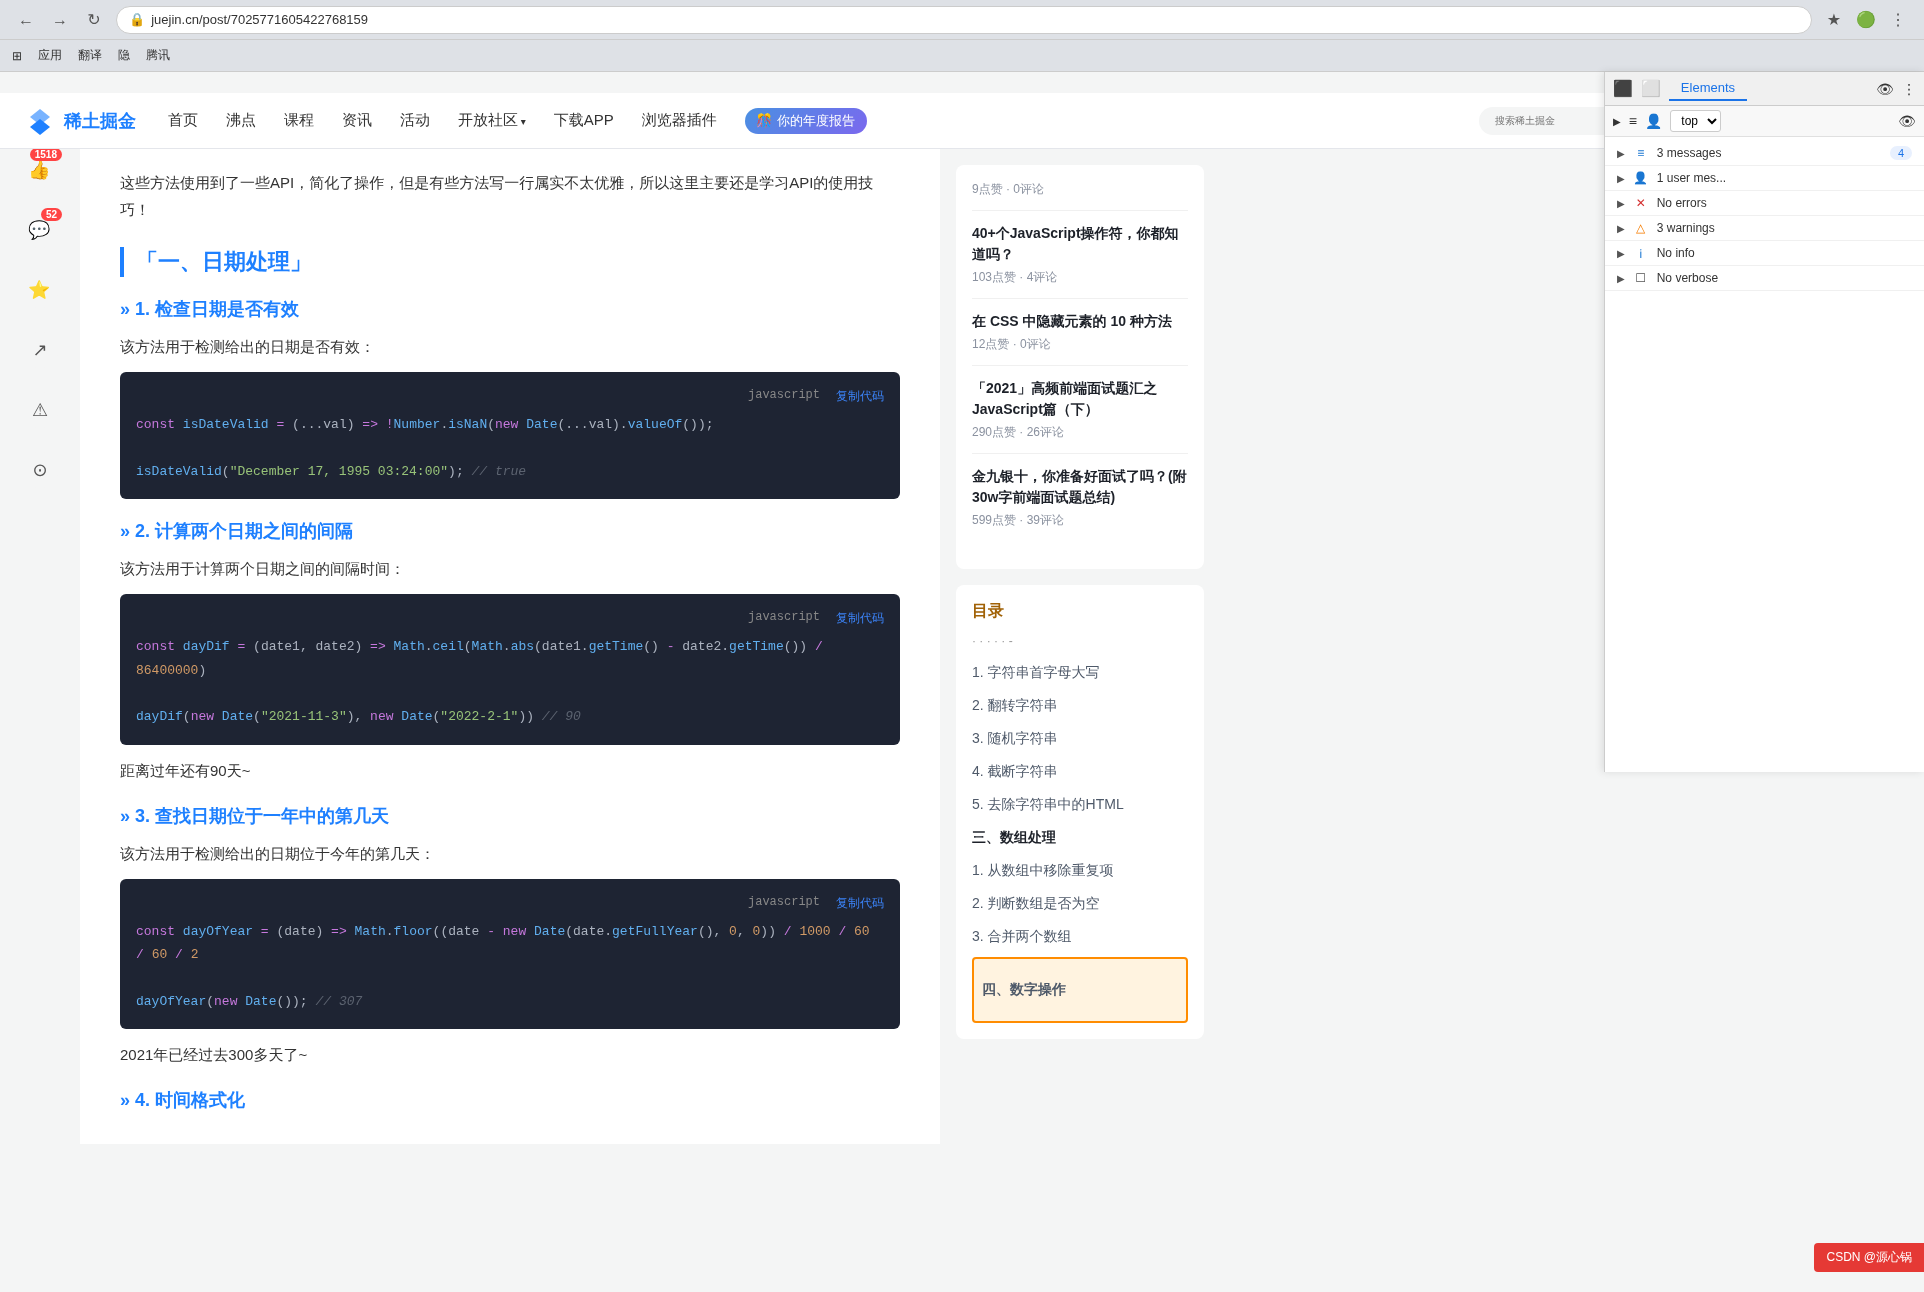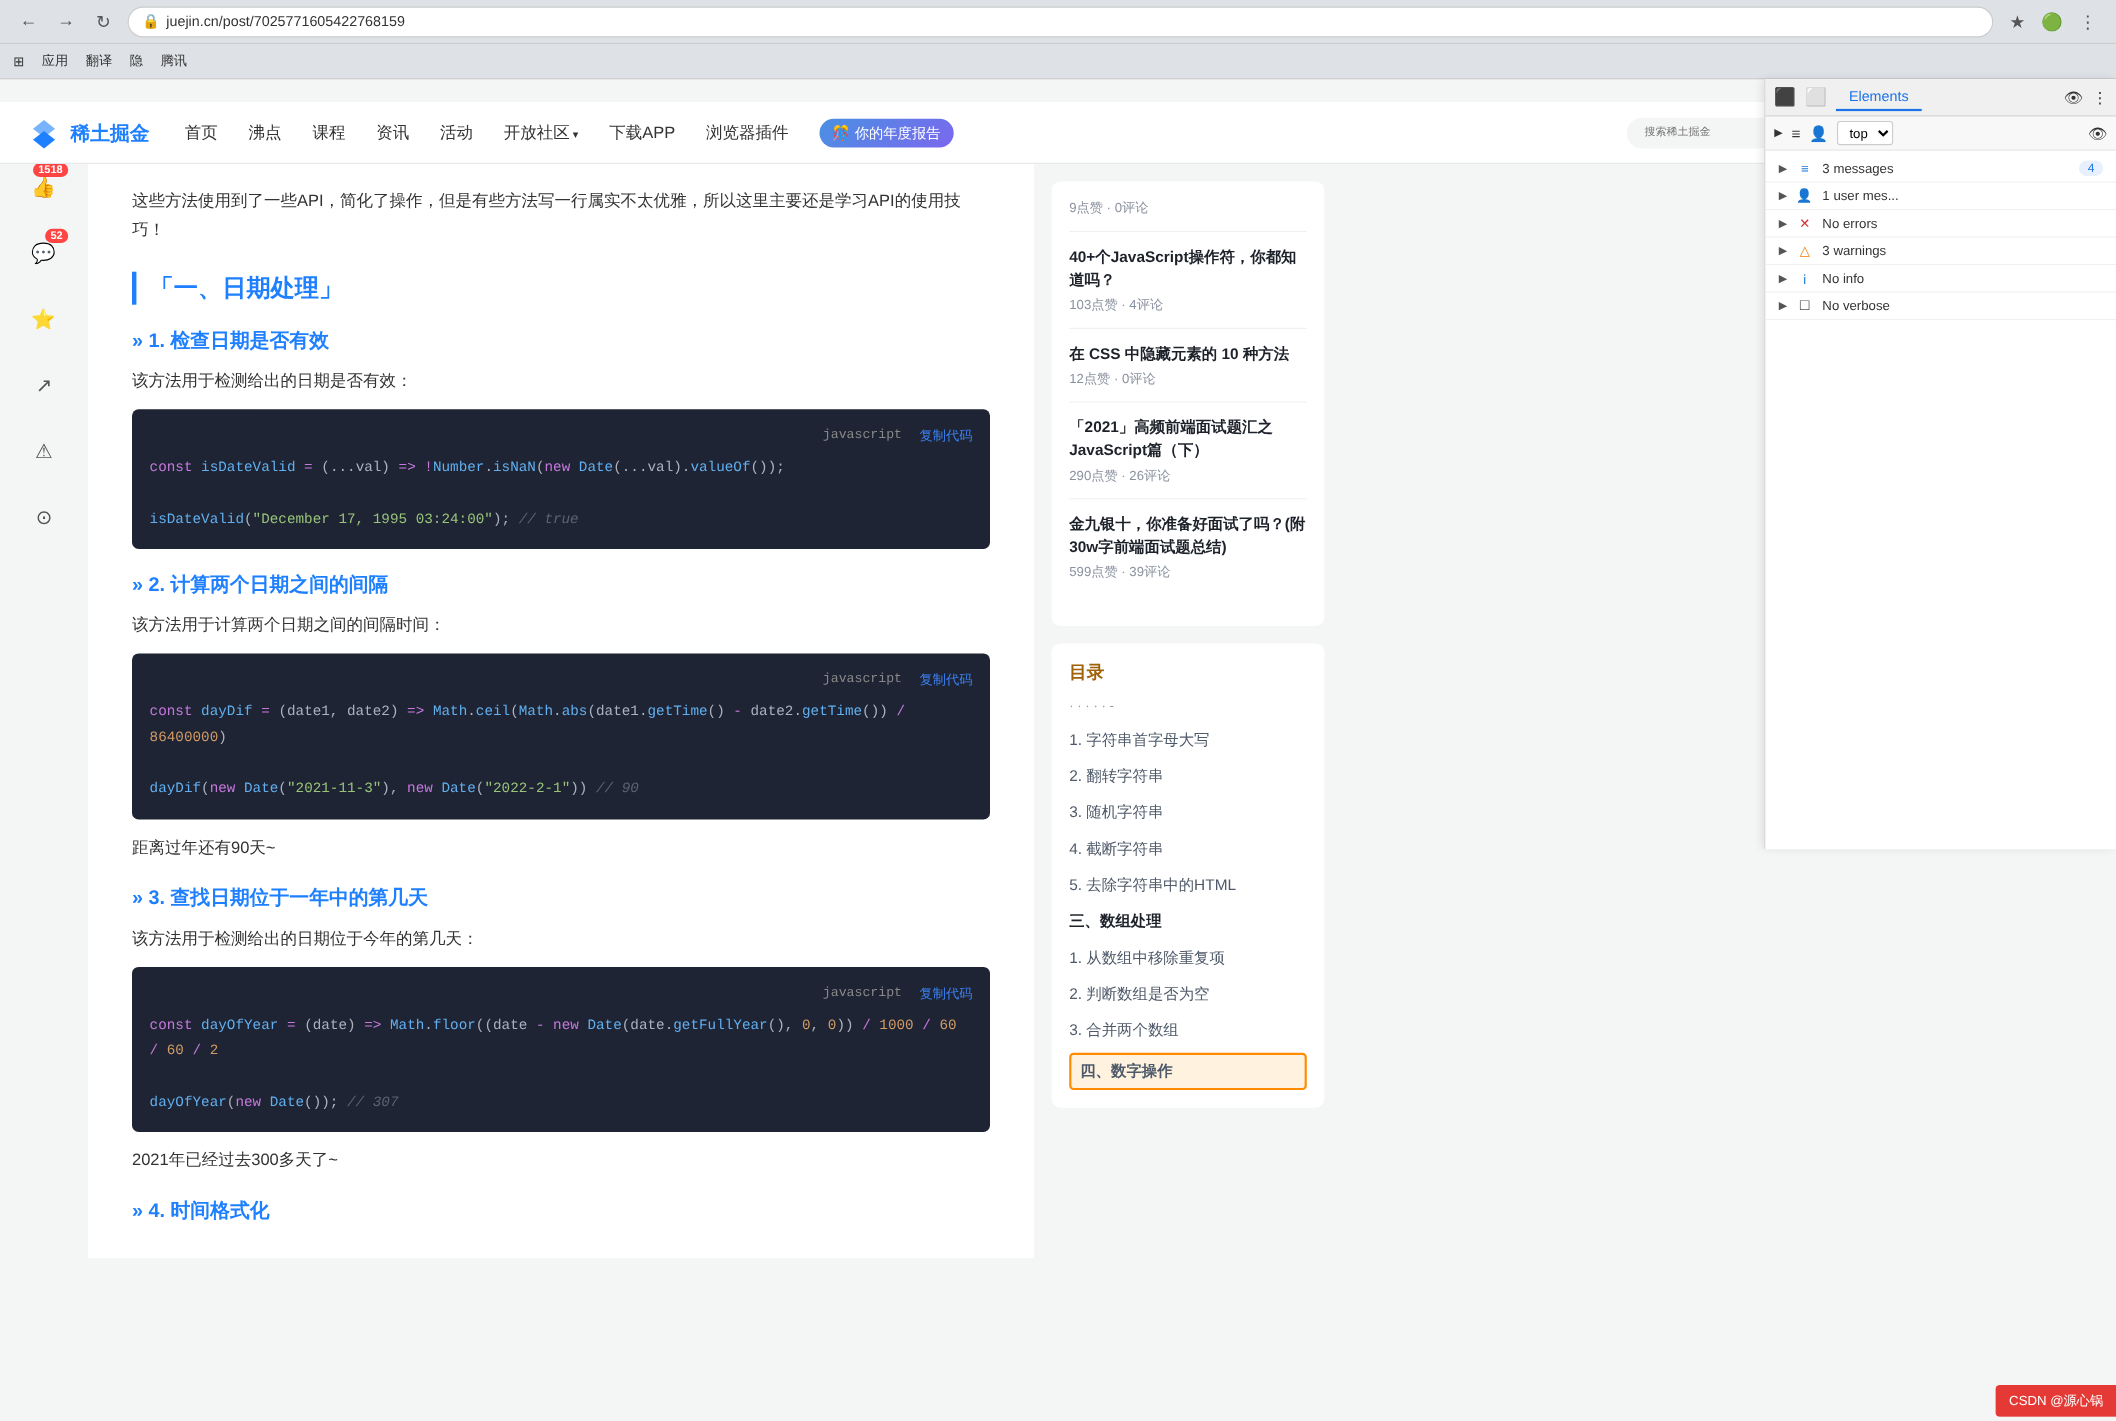--- a/index.html
+++ b/index.html
@@ -89,21 +89,21 @@
     .console-area { flex: 1; overflow-y: auto; background: white; padding: 4px 0; }
     .console-item { display: flex; align-items: center; padding: 4px 12px; border-bottom: 1px solid #f0f0f0; gap: 8px; font-size: 13px; }
     .console-icon { width: 16px; height: 16px; display: flex; align-items: center; justify-content: center; font-size: 12px; border-radius: 50%; flex-shrink: 0; }
     .console-icon.error { color: #d32f2f; }
     .console-icon.warning { color: #f57c00; }
     .console-icon.info { color: #1976d2; }
     .console-text { flex: 1; color: #333; font-size: 12px; }
     .expand-arrow { color: #555; font-size: 10px; }
 
     
-    .csdn-badge { position: fixed; bottom: 4px; right: 0; background: #e53935; color: white; padding: 6px 12px; font-size: 12px; border-radius: 4px 0 0 4px; cursor: pointer; }
+    .csdn-badge { position: fixed; bottom: 20px; right: 0; background: #e53935; color: white; padding: 6px 12px; font-size: 12px; border-radius: 4px 0 0 4px; cursor: pointer; }
   </style>
 </head>
 <body>
 
 <div class="browser-chrome">
   <div class="browser-controls">
     <button class="browser-btn">←</button>
     <button class="browser-btn">→</button>
     <button class="browser-btn">↻</button>
   </div>
@@ -289,21 +289,21 @@
         <div style="color:#999;font-size:12px;margin-bottom:8px;">· · · · · -</div>
         <a class="toc-item">1. 字符串首字母大写</a>
         <a class="toc-item">2. 翻转字符串</a>
         <a class="toc-item">3. 随机字符串</a>
         <a class="toc-item">4. 截断字符串</a>
         <a class="toc-item">5. 去除字符串中的HTML</a>
         <a class="toc-item" style="font-weight:600;color:#1d2129;">三、数组处理</a>
         <a class="toc-item">1. 从数组中移除重复项</a>
         <a class="toc-item">2. 判断数组是否为空</a>
         <a class="toc-item">3. 合并两个数组</a>
-        <div style="background:#fff3e0; border: 2px solid #ff8c00; border-radius:4px; padding: 6px 8px; margin-top:4px;">
+        <div style="background:#fff3e0; border: 2px solid #ff8c00; border-radius:4px; padding: 22px 8px; margin-top:4px;">
           <span style="font-size:14px; color:#4e5969; font-weight:600;">四、数字操作</span>
         </div>
       </div>
 
     </div>
 
   </div>
 </div>
 
 <div class="devtools-panel">

